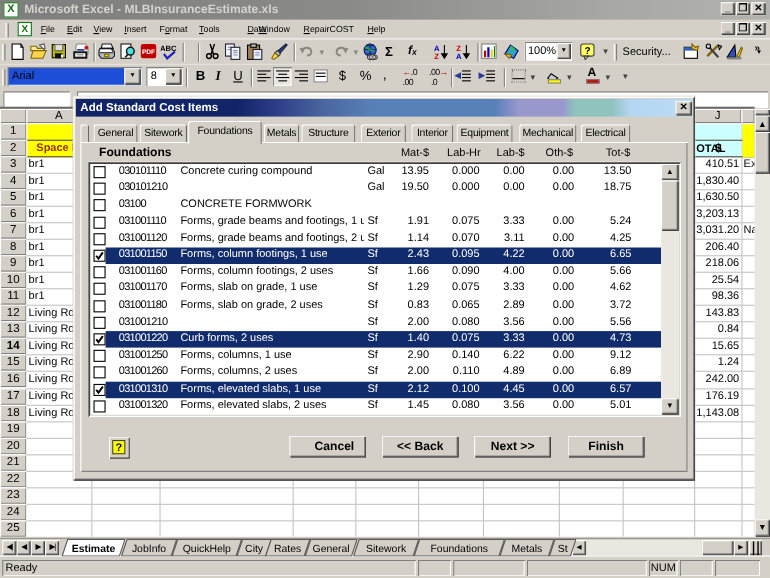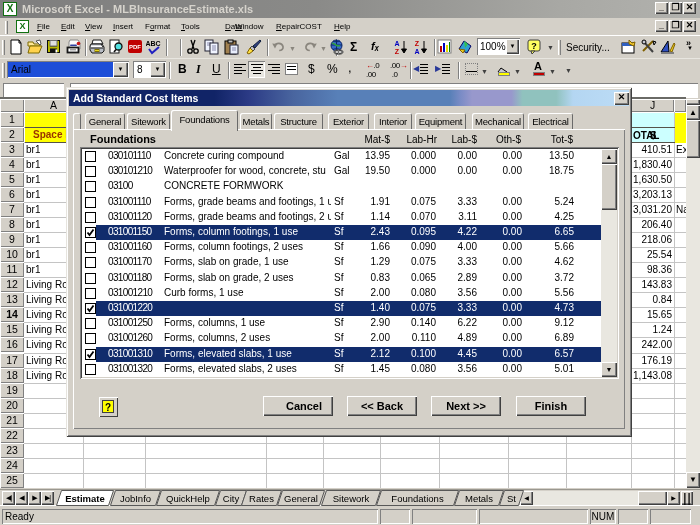--- a/index.html
+++ b/index.html
@@ -528,21 +528,20 @@
         <div class="lt" style="left:253px; color:#000;">Gal</div>
         <div class="rt" style="left:259px; width:50px; color:#000;">13.95</div>
         <div class="rt" style="left:305px; width:50px; color:#000;">0.000</div>
         <div class="rt" style="left:346px; width:50px; color:#000;">0.00</div>
         <div class="rt" style="left:391px; width:50px; color:#000;">0.00</div>
         <div class="rt" style="left:443px; width:50px; color:#000;">13.50</div>
       </div>
       <div class="lrow" style="top:17.2px; width:520px;">
         <div class="cbx"></div>
         <div class="lt" style="left:27px; color:#000; letter-spacing:-0.65px;">030101210</div>
-        <div class="lt" style="left:83px; width:167px; overflow:hidden; color:#000;">Waterproofer for wood, concrete, stu</div>
         <div class="lt" style="left:253px; color:#000;">Gal</div>
         <div class="rt" style="left:259px; width:50px; color:#000;">19.50</div>
         <div class="rt" style="left:305px; width:50px; color:#000;">0.000</div>
         <div class="rt" style="left:346px; width:50px; color:#000;">0.00</div>
         <div class="rt" style="left:391px; width:50px; color:#000;">0.00</div>
         <div class="rt" style="left:443px; width:50px; color:#000;">18.75</div>
       </div>
       <div class="lrow" style="top:32.4px; width:511px;">
         <div class="cbx"></div>
         <div class="lt" style="left:27px; color:#000; letter-spacing:-0.65px;">03100</div>
@@ -621,36 +620,36 @@
         <div class="lt" style="left:253px; color:#000;">Sf</div>
         <div class="rt" style="left:259px; width:50px; color:#000;">0.83</div>
         <div class="rt" style="left:305px; width:50px; color:#000;">0.065</div>
         <div class="rt" style="left:346px; width:50px; color:#000;">2.89</div>
         <div class="rt" style="left:391px; width:50px; color:#000;">0.00</div>
         <div class="rt" style="left:443px; width:50px; color:#000;">3.72</div>
       </div>
       <div class="lrow" style="top:138.8px; width:520px;">
         <div class="cbx"></div>
         <div class="lt" style="left:27px; color:#000; letter-spacing:-0.65px;">031001210</div>
-        <div class="lt" style="left:83px; width:167px; overflow:hidden; color:#000;">Curb forms, 1 use</div>
         <div class="lt" style="left:253px; color:#000;">Sf</div>
         <div class="rt" style="left:259px; width:50px; color:#000;">2.00</div>
         <div class="rt" style="left:305px; width:50px; color:#000;">0.080</div>
         <div class="rt" style="left:346px; width:50px; color:#000;">3.56</div>
         <div class="rt" style="left:391px; width:50px; color:#000;">0.00</div>
         <div class="rt" style="left:443px; width:50px; color:#000;">5.56</div>
       </div>
       <div class="lrow" style="top:154.0px; width:520px;">
         <div class="hl"></div>
         <div class="cbx">
           <svg width="9" height="9" viewBox="0 0 9 9" style="position:absolute;left:0;top:0;">
             <path d="M1.5 4.5l2 2.5L7.5 1.5" stroke="#000" stroke-width="1.8" fill="none"></path>
           </svg>
         </div>
         <div class="lt" style="left:27px; color:#fff; letter-spacing:-0.65px;">031001220</div>
+        <div class="lt" style="left:83px; width:167px; overflow:hidden; color:#fff;">Curb forms, 2 uses</div>
         <div class="lt" style="left:253px; color:#fff;">Sf</div>
         <div class="rt" style="left:259px; width:50px; color:#fff;">1.40</div>
         <div class="rt" style="left:305px; width:50px; color:#fff;">0.075</div>
         <div class="rt" style="left:346px; width:50px; color:#fff;">3.33</div>
         <div class="rt" style="left:391px; width:50px; color:#fff;">0.00</div>
         <div class="rt" style="left:443px; width:50px; color:#fff;">4.73</div>
       </div>
       <div class="lrow" style="top:169.2px; width:520px;">
         <div class="cbx"></div>
         <div class="lt" style="left:27px; color:#000; letter-spacing:-0.65px;">031001250</div>

